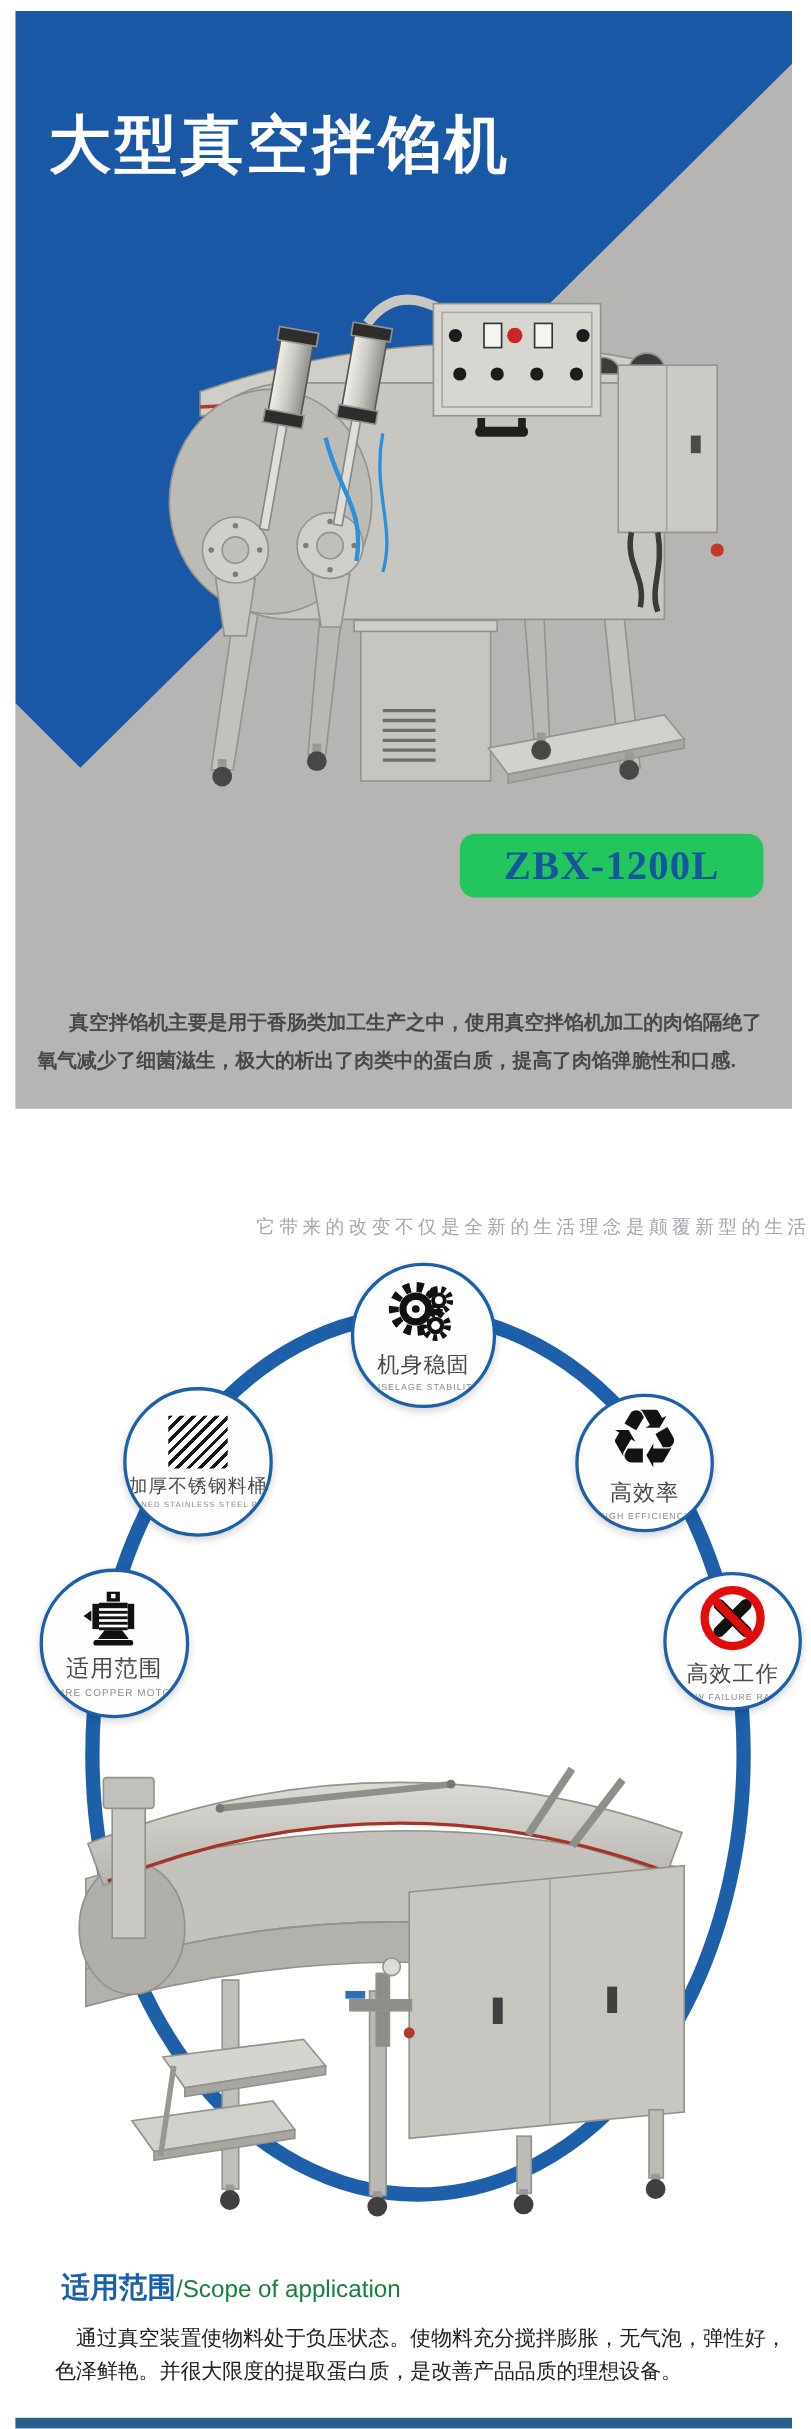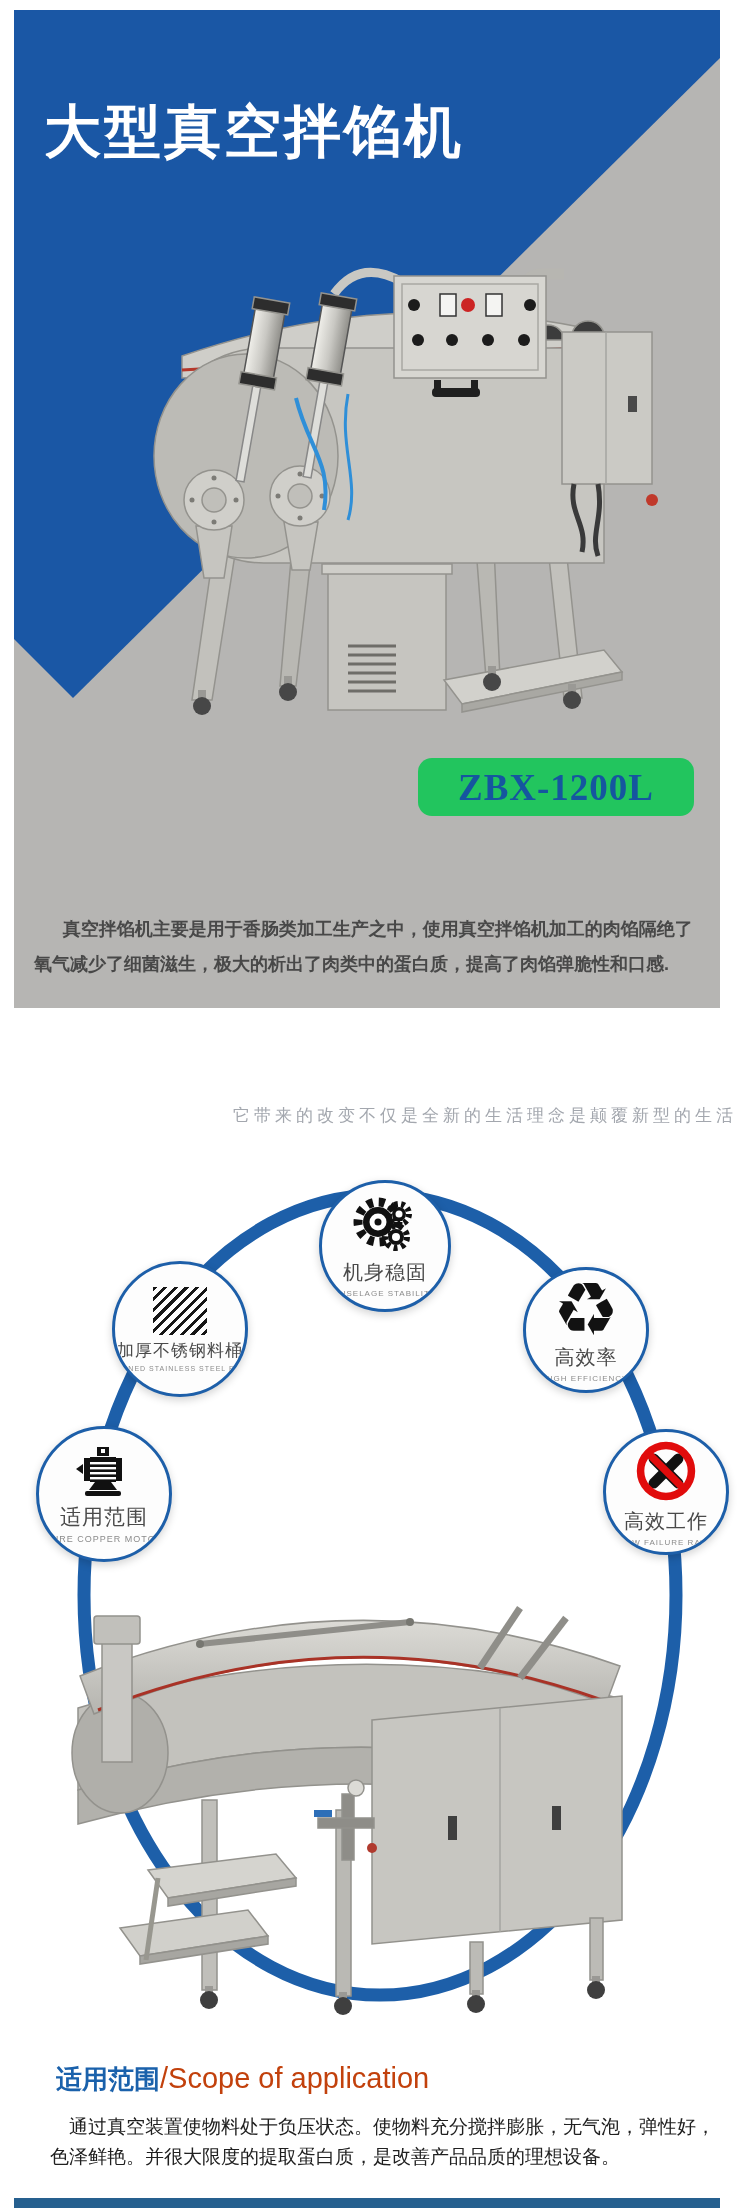--- a/index.html
+++ b/index.html
@@ -32,21 +32,21 @@
          text-align:center;z-index:3;box-shadow:0 3px 8px rgba(0,0,0,.18);overflow:hidden;}
   .badge-zh{font-size:20px;color:#4a4a4a;letter-spacing:1px;margin-top:4px;white-space:nowrap;}
   .badge-en{font-size:8px;color:#8b8b8b;letter-spacing:1px;margin-top:3px;white-space:nowrap;}
   .icon-stripes{width:54px;height:48px;
                 background:repeating-linear-gradient(135deg,#161616 0 3px,transparent 3px 7.5px);}
   .icon-recycle{font-family:"DejaVu Sans",sans-serif;font-size:74px;line-height:62px;color:#121212;}
 
   
   .scope-heading{position:absolute;left:56px;top:2062px;z-index:2;}
   .scope-zh{font-size:26px;font-weight:bold;color:#1a61ab;}
-  .scope-en{font-size:29px;color:#c2410c;}
+  .scope-en{font-size:22px;color:#15803d;}
   .scope-body{position:absolute;left:50px;top:2112px;width:668px;margin:0;
               font-family:Liberation Sans, sans-serif;font-size:19px;color:#202020;
               line-height:30px;text-indent:1em;}
   .bottom-bar{position:absolute;left:14px;top:2198px;width:706px;height:10px;background:#26608f;}
 </style>
 </head>
 <body>
 
 <div class="page">
 
@@ -222,21 +222,21 @@
         <rect x="289" y="444" width="8" height="12" fill="#9a9995"></rect>
           <circle cx="293" cy="458" r="9" fill="#3f3f3f"></circle>
         <rect x="422" y="442" width="8" height="12" fill="#9a9995"></rect>
           <circle cx="426" cy="456" r="9" fill="#3f3f3f"></circle>
         <rect x="542" y="428" width="8" height="12" fill="#9a9995"></rect>
           <circle cx="546" cy="442" r="9" fill="#3f3f3f"></circle>
       </g>
     </g>
   </svg>
 
-  <div class="badge" style="left:319px;top:1180px;width:126px;height:126px;">
+  <div class="badge" style="left:319px;top:1148px;width:126px;height:126px;">
     <svg width="66" height="60" viewBox="0 0 66 60">
       <circle cx="26" cy="27" r="20" fill="none" stroke="#111111" stroke-width="9" stroke-dasharray="6 5.8"></circle>
       <circle cx="26" cy="27" r="15" fill="#111111"></circle>
       <circle cx="26" cy="27" r="8.5" fill="#ffffff"></circle>
       <circle cx="26" cy="27" r="3.5" fill="#111111"></circle>
       <circle cx="47" cy="19" r="10" fill="none" stroke="#111111" stroke-width="6" stroke-dasharray="3.6 3.4"></circle>
       <circle cx="47" cy="19" r="7" fill="#111111"></circle>
         <circle cx="47" cy="19" r="3.5" fill="#ffffff"></circle>
       <circle cx="44" cy="42" r="11" fill="none" stroke="#111111" stroke-width="6" stroke-dasharray="4 3.8"></circle>
       <circle cx="44" cy="42" r="8" fill="#111111"></circle>

